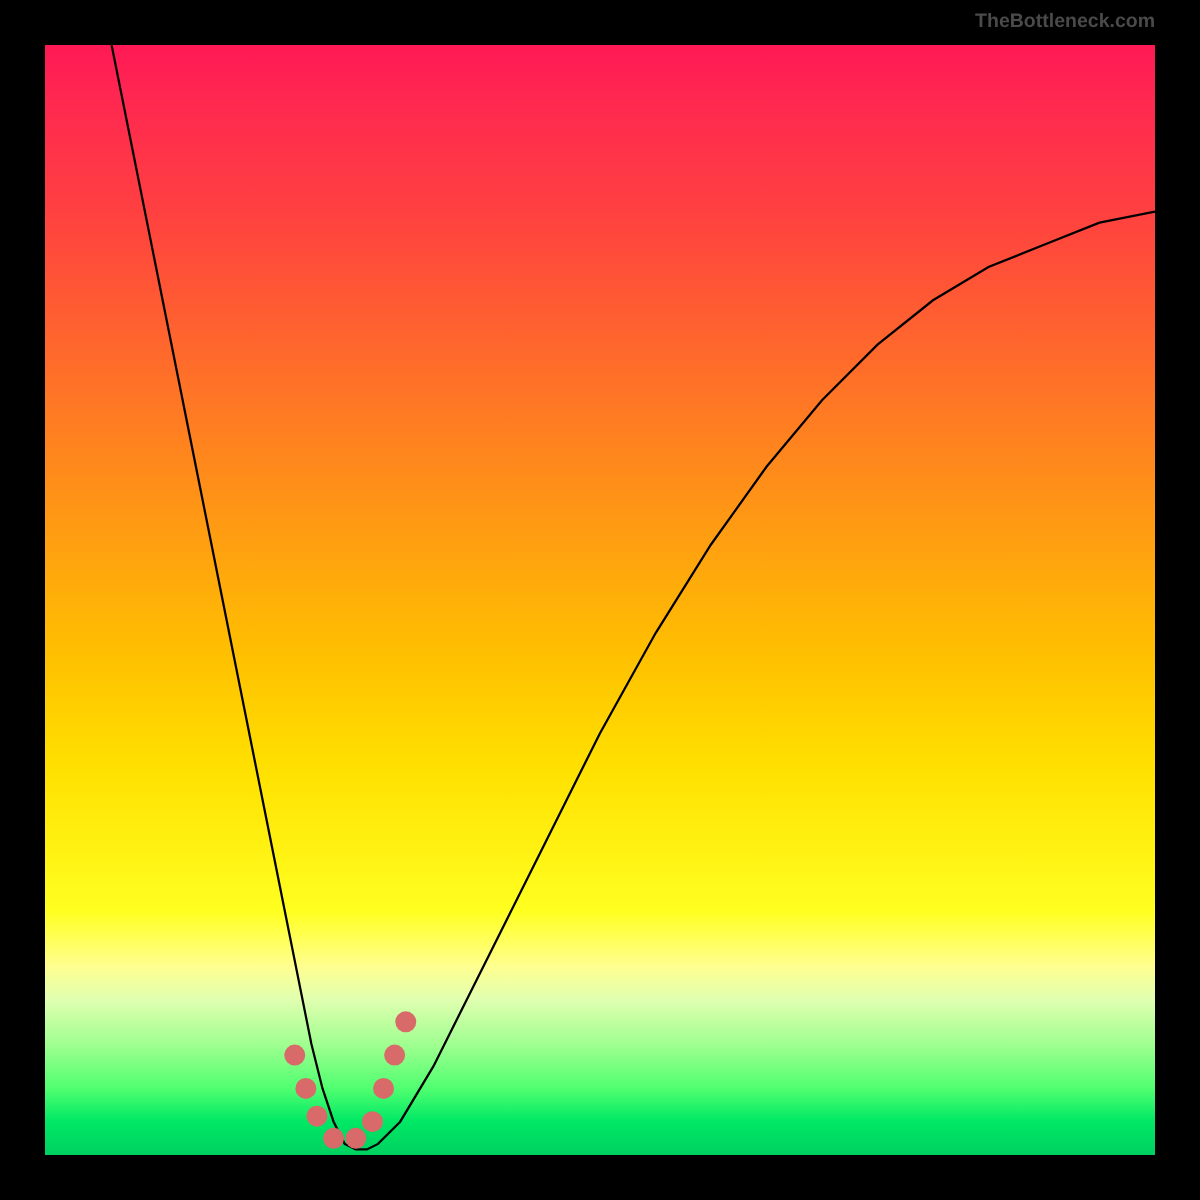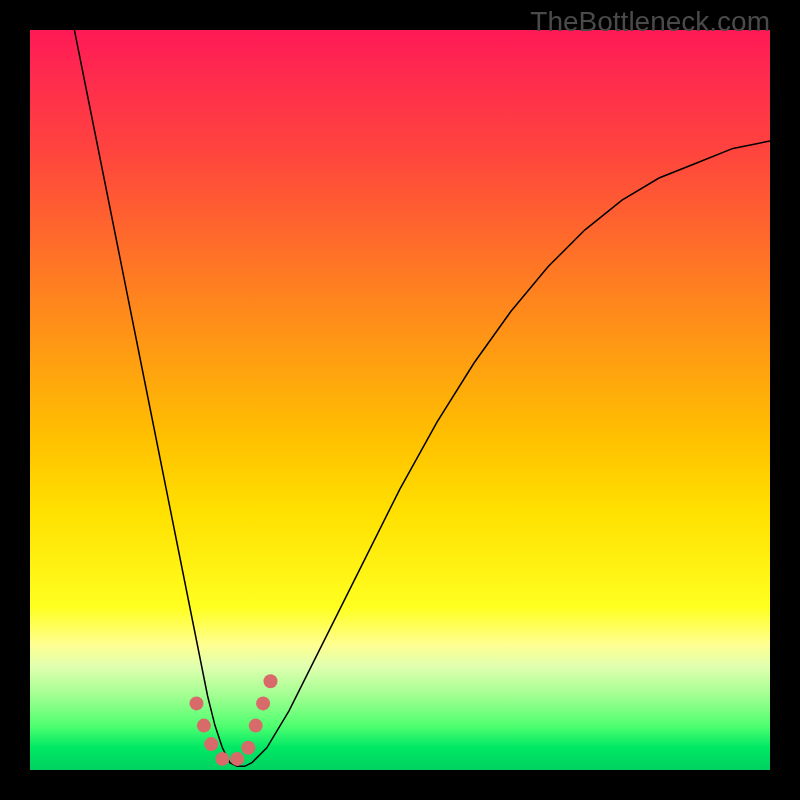--- a/index.html
+++ b/index.html
@@ -33,22 +33,22 @@
       #50ff70 94%,
       #00e865 97%,
       #00d060 100%
     );
   }
   .attribution {
     position: absolute;
     top: 6px;
     right: 30px;
     color: #4a4a4a;
-    font-size: 28px;
-    font-weight: normal;
+    font-size: 13px;
+    font-weight: bold;
     z-index: 10;
   }
   .curve-svg {
     position: absolute;
     left: 0;
     top: 0;
     width: 740px;
     height: 740px;
     z-index: 5;
   }

